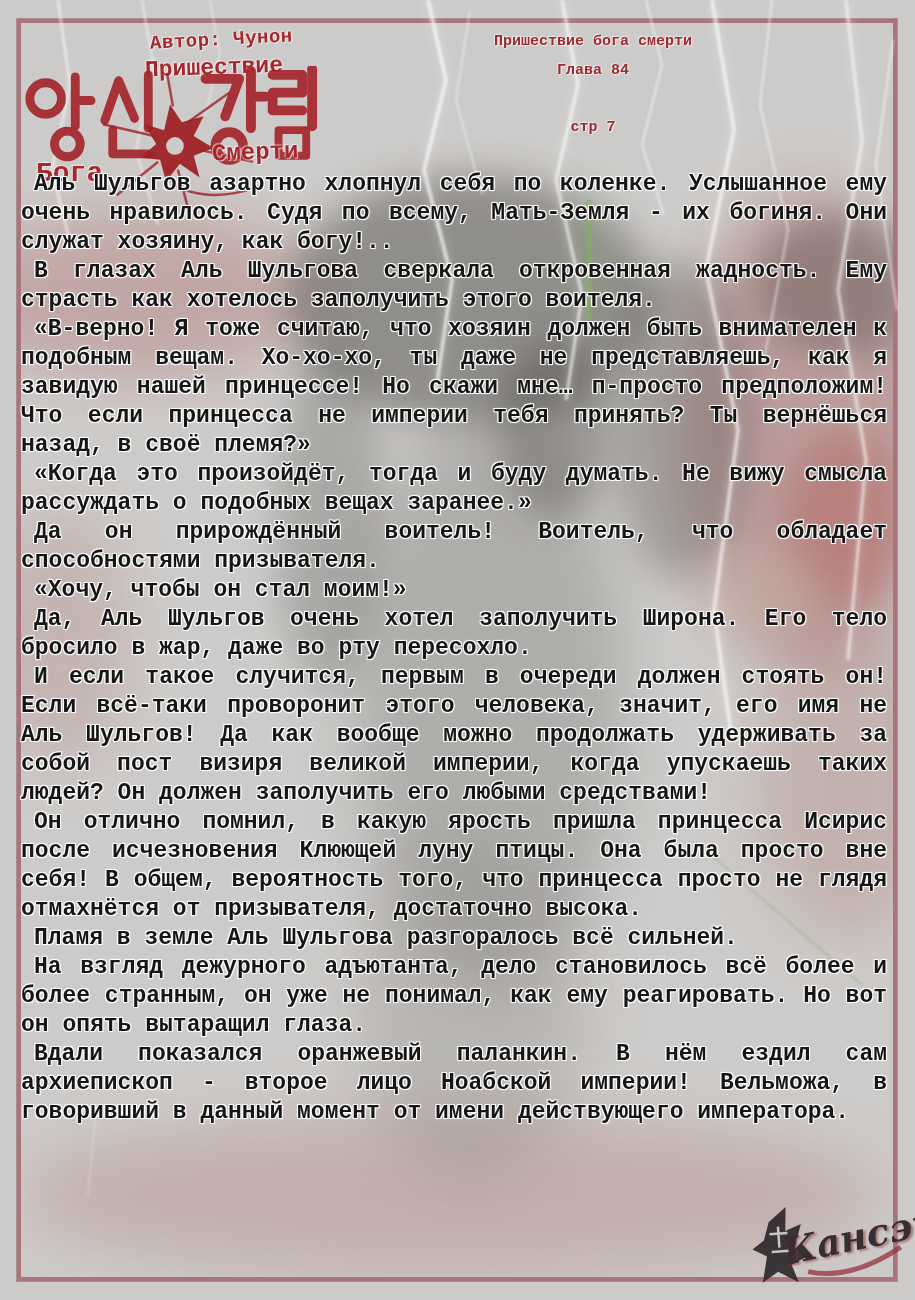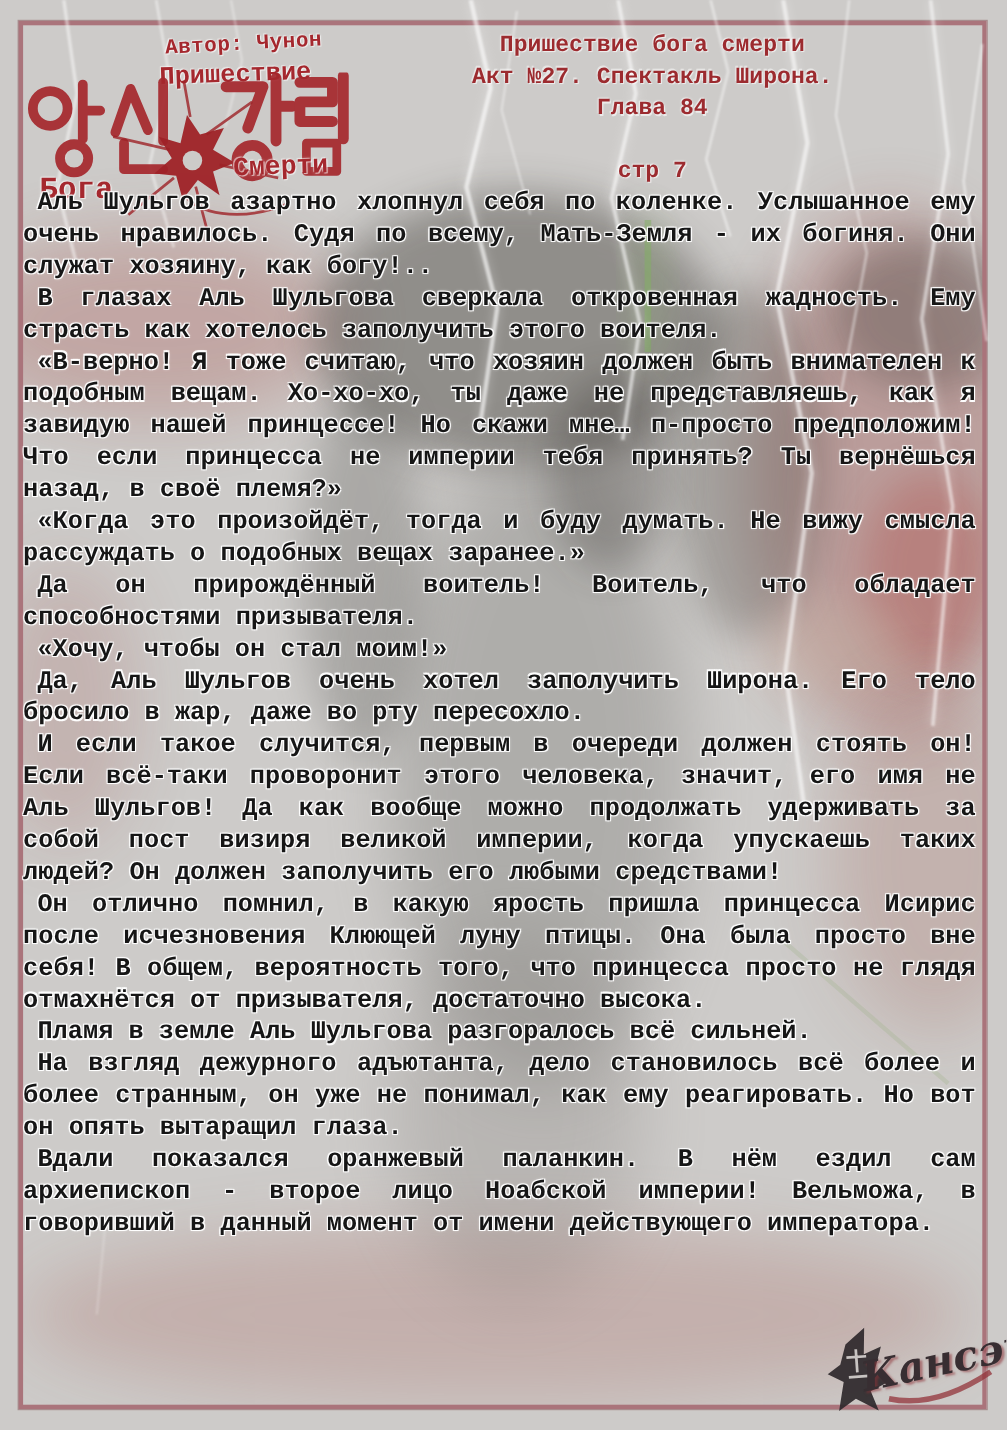--- a/index.html
+++ b/index.html
@@ -24,21 +24,21 @@
   }
   .logo-author{left:150px;top:29px;font-size:19px;transform:rotate(-3deg);letter-spacing:.5px;}
   .logo-top{left:145px;top:55px;font-size:23px;transform:rotate(-2deg);}
   .logo-bl{left:36px;top:158px;font-size:28px;}
   .logo-br{left:212px;top:139px;font-size:24px;transform:rotate(-2deg);}
   .logo-hangul{position:absolute;left:20px;top:66px;width:300px;height:150px;z-index:3;}
   .visually-hidden{position:absolute;width:1px;height:1px;overflow:hidden;clip-path:inset(50%);opacity:0;}
   
   .chapter-header{
     position:absolute;left:393px;top:27px;width:400px;z-index:3;
-    text-align:center;color:#9c2b2f;font-weight:bold;font-size:21px;line-height:29px;
+    text-align:center;color:#9c2b2f;font-weight:bold;font-size:15px;line-height:29px;
     text-shadow:1px 1px 0 rgba(255,255,255,.55),-1px -1px 0 rgba(255,255,255,.45),0 0 3px rgba(255,255,255,.6);
   }
   .chapter-header .pagenum{margin-top:28px;}
   
   .story{
     position:absolute;left:21px;top:170px;width:866px;z-index:3;
     font-size:23px;line-height:29px;font-weight:bold;color:#161616;
     text-align:justify;
   }
   .story p{
@@ -153,21 +153,20 @@
         <circle cx="157" cy="80" r="9" fill="#cdcbc9"></circle>
         <path d="M155,40 L149,6 M170,56 L212,26 M182,84 L236,96 M160,104 L170,142 M140,96 L98,130 M136,70 L84,58 M150,112 C160,128 200,138 244,120" stroke="#9e2227" stroke-width="2.5" fill="none" opacity="0.8"></path>
       </g>
     </svg>
     <div class="logo-text logo-bl">Бога</div>
     <div class="logo-text logo-br">Смерти</div>
   </div>
 
   <div class="chapter-header">
     <div>Пришествие бога смерти</div>
-    <div>Акт №27. Спектакль Широна.</div>
     <div>Глава 84</div>
     <div class="pagenum">стр 7</div>
   </div>
 
   <div class="story">
       <p>Аль Шульгов азартно хлопнул себя по коленке. Услышанное ему очень нравилось. Судя по всему, Мать-Земля - их богиня. Они служат хозяину, как богу!..</p>
       <p>В глазах Аль Шульгова сверкала откровенная жадность. Ему страсть как хотелось заполучить этого воителя.</p>
       <p>«В-верно! Я тоже считаю, что хозяин должен быть внимателен к подобным вещам. Хо-хо-хо, ты даже не представляешь, как я завидую нашей принцессе! Но скажи мне… п-просто предположим! Что если принцесса не империи тебя принять? Ты вернёшься назад, в своё племя?»</p>
       <p>«Когда это произойдёт, тогда и буду думать. Не вижу смысла рассуждать о подобных вещах заранее.»</p>
       <p>Да он прирождённый воитель! Воитель, что обладает способностями призывателя.</p>

